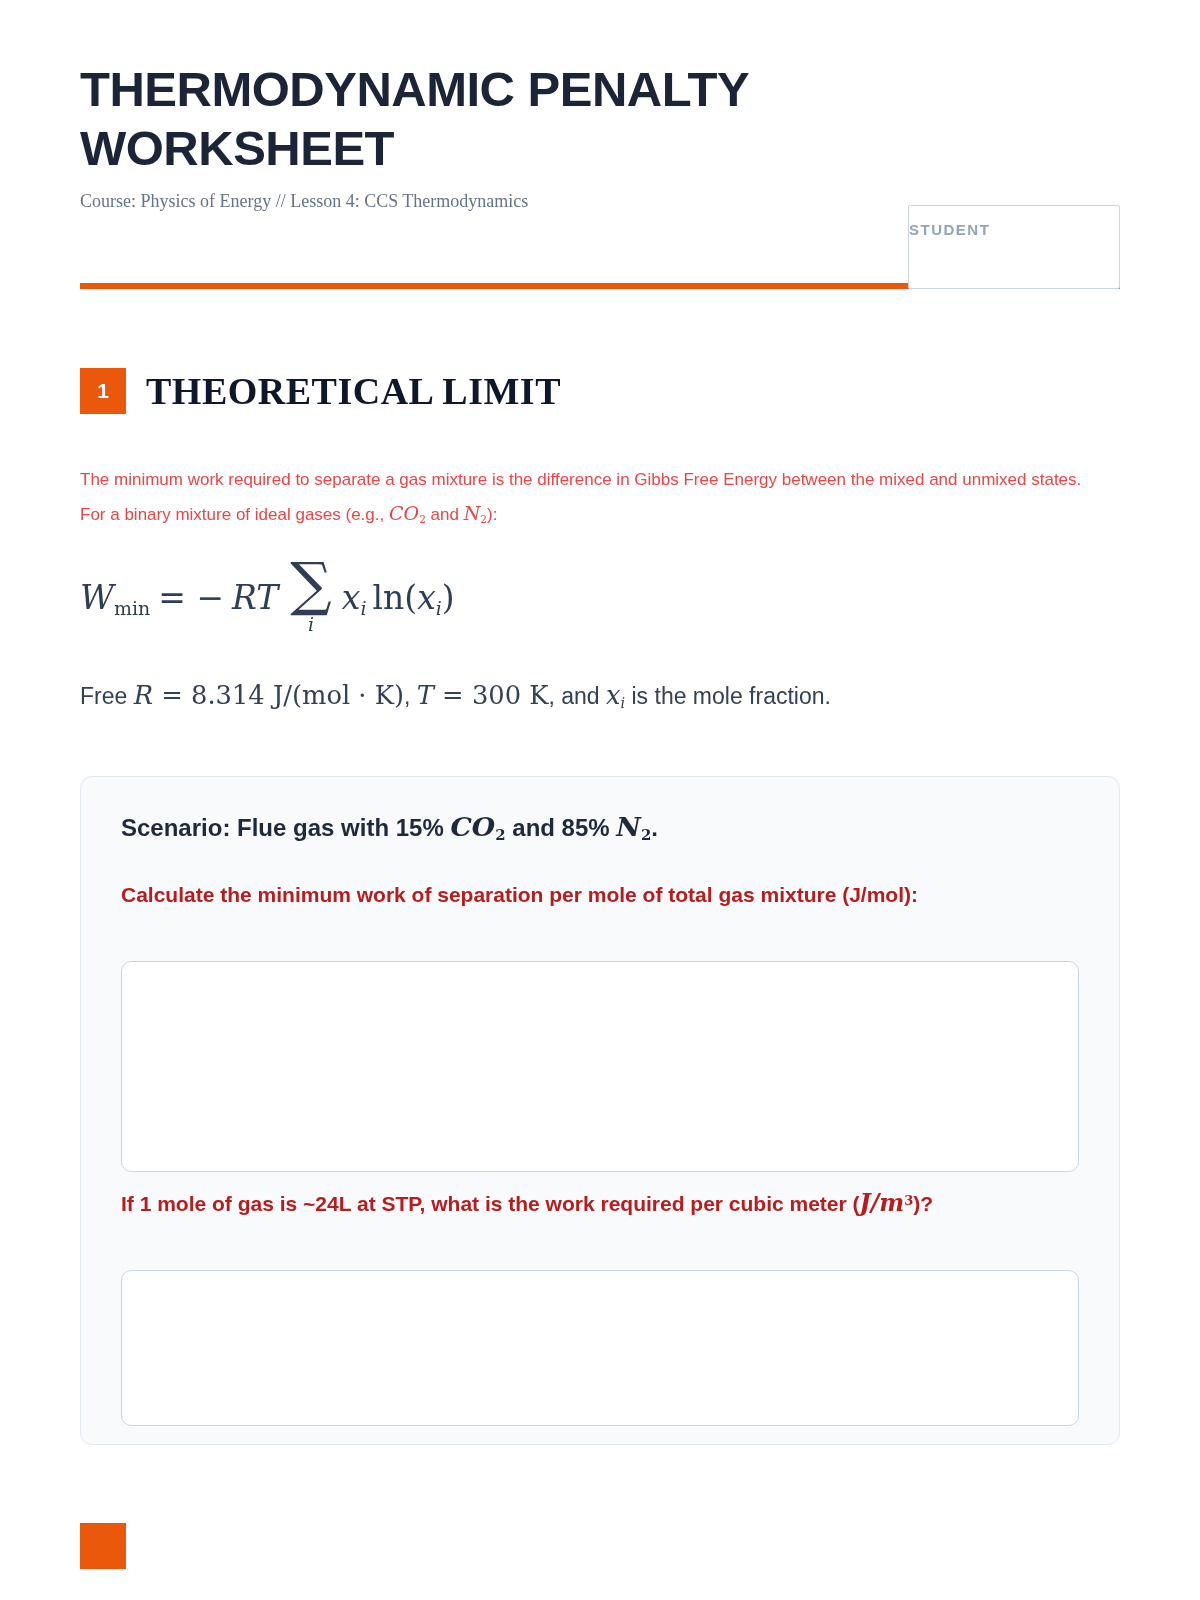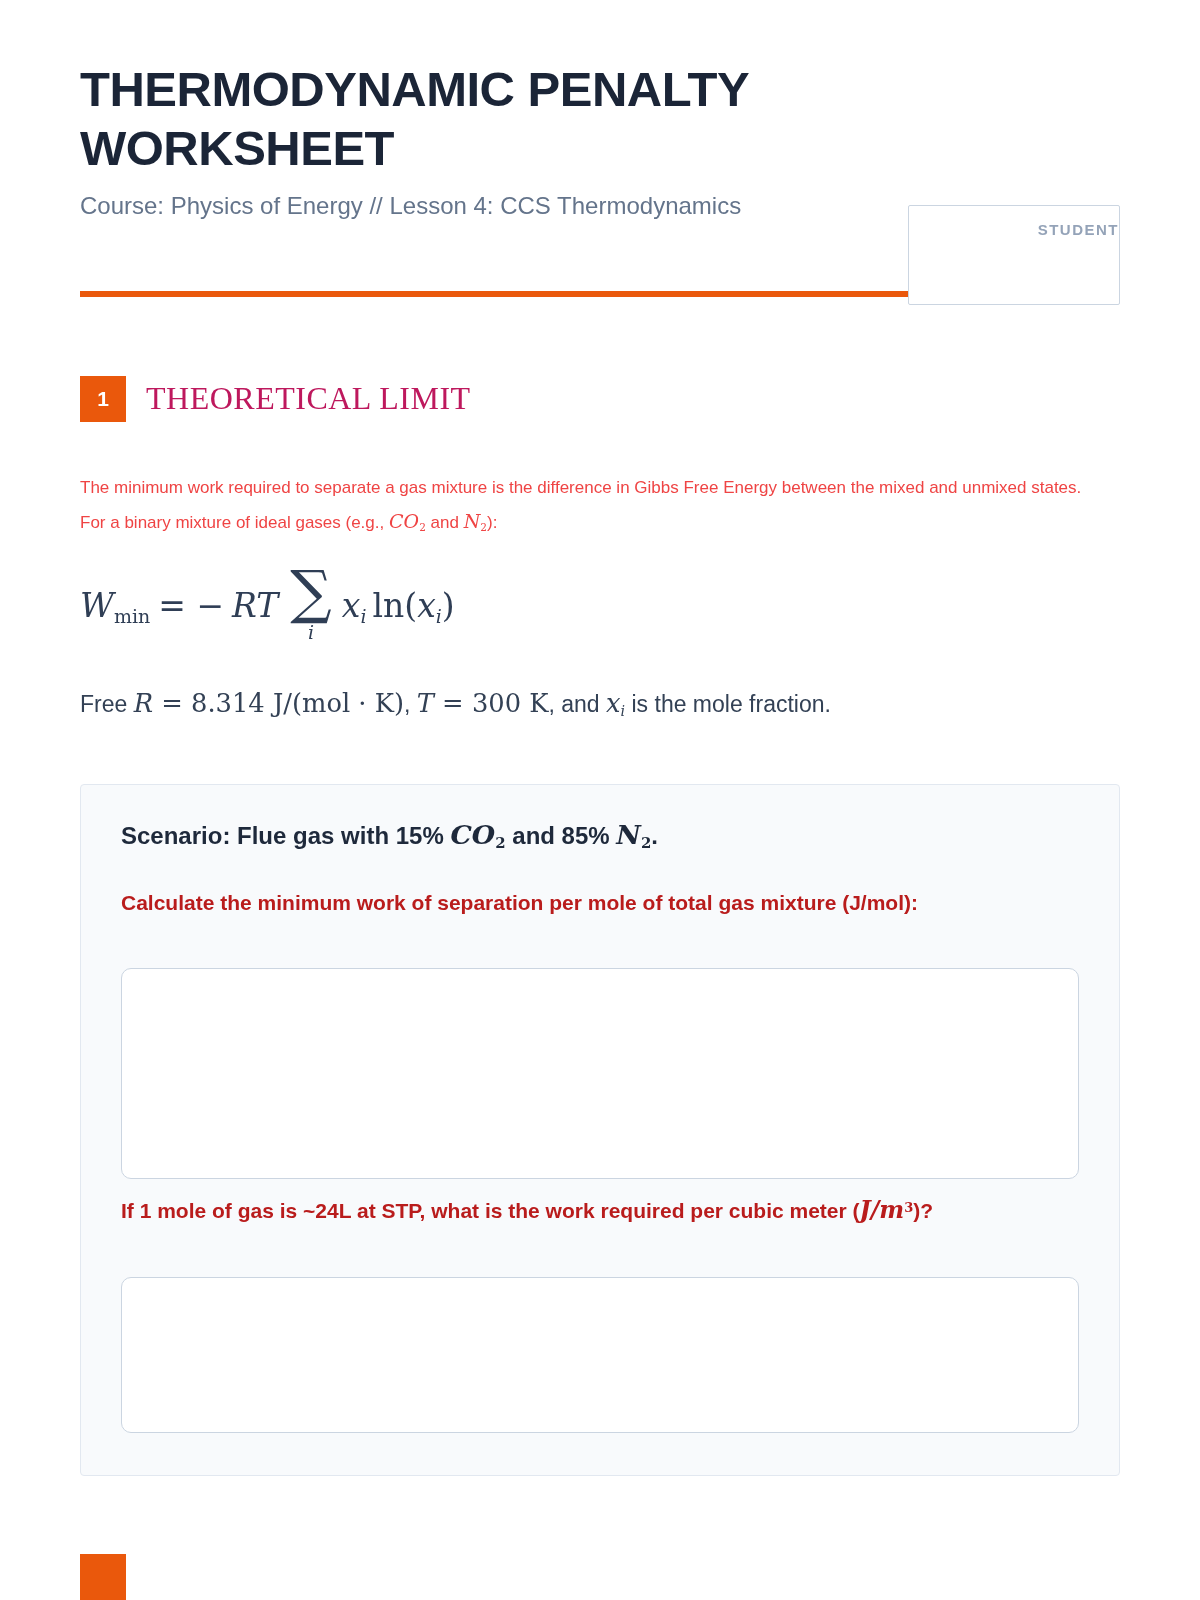--- a/index.html
+++ b/index.html
@@ -18,35 +18,35 @@
     margin: 60px 0 0 0;
     font-size: 49px;
     line-height: 1.2;
     font-weight: 800;
     letter-spacing: -0.5px;
     color: #1b2537;
     max-width: 800px;
   }
   .course-line {
     margin-top: 12px;
-    font-family: Liberation Sans, sans-serif;
-    font-size: 24px;
+    font-family: Liberation Serif, serif;
+    font-size: 18px;
     line-height: 1.3;
     color: #64748b;
   }
   .student-box {
     position: absolute;
     top: 145px;
     right: 80px;
     width: 212px;
-    height: 100px;
+    height: 84px;
     box-sizing: border-box;
     border: 1.5px solid #cbd5e1;
     border-radius: 2px;
-    text-align: right;
+    text-align: left;
     padding-top: 15px;
     background: #ffffff;
   }
   .student-box .label {
     font-size: 15px;
     font-weight: 700;
     letter-spacing: 1.5px;
     color: #94a3b8;
   }
   .rule {
@@ -69,24 +69,24 @@
     color: #ffffff;
     font-size: 21px;
     font-weight: 700;
     display: flex;
     align-items: center;
     justify-content: center;
     flex: 0 0 auto;
   }
   .section-title {
     font-family: "Liberation Serif", "DejaVu Serif", serif;
-    font-size: 32px;
-    font-weight: 400;
+    font-size: 38px;
+    font-weight: 700;
     letter-spacing: 0.5px;
-    color: #be185d;
+    color: #0f172a;
   }
 
   
   .intro {
     margin-top: 50px;
     font-size: 17px;
     line-height: 1.87;
     color: #ef4444;
     max-width: 1010px;
   }
@@ -148,22 +148,22 @@
     font-size: 23px;
     line-height: 1.85;
     color: #334155;
   }
 
   
   .card {
     margin-top: 56px;
     background: #f8fafc;
     border: 1px solid #e2e8f0;
-    border-radius: 4px;
-    padding: 34px 40px 42px 40px;
+    border-radius: 12px;
+    padding: 34px 40px 18px 40px;
   }
   .scenario-title {
     font-size: 24px;
     line-height: 1.2;
     font-weight: 700;
     color: #1e293b;
     margin: 0 0 35px 0;
   }
   .q-label {
     font-size: 21px;

